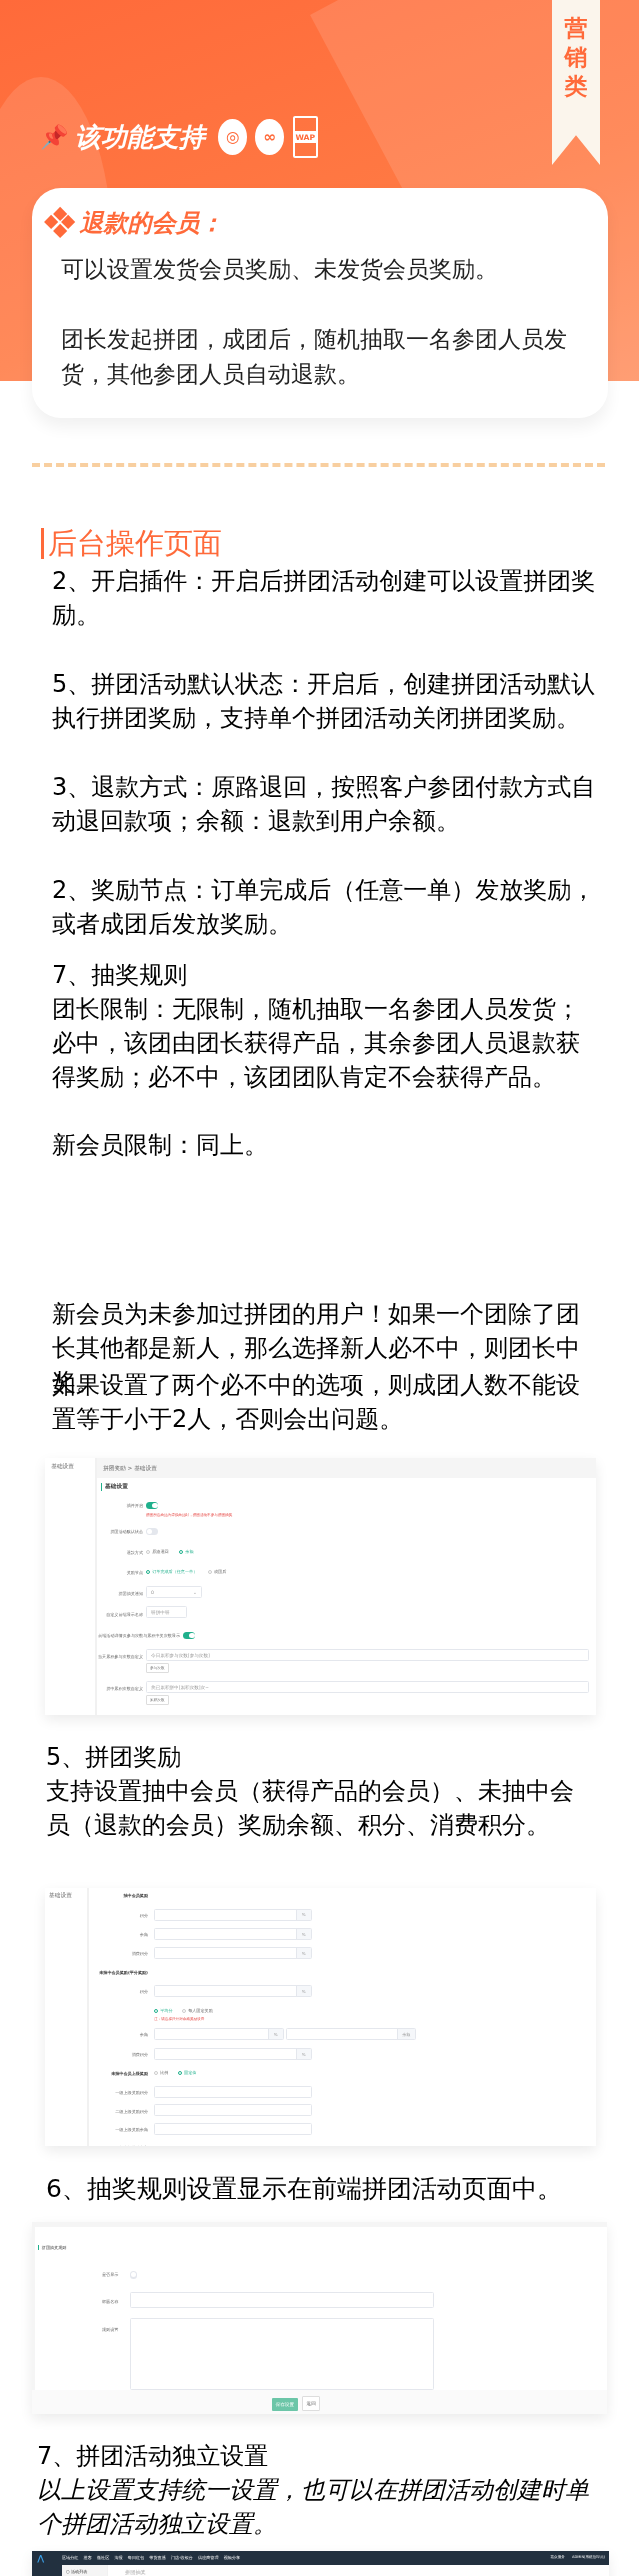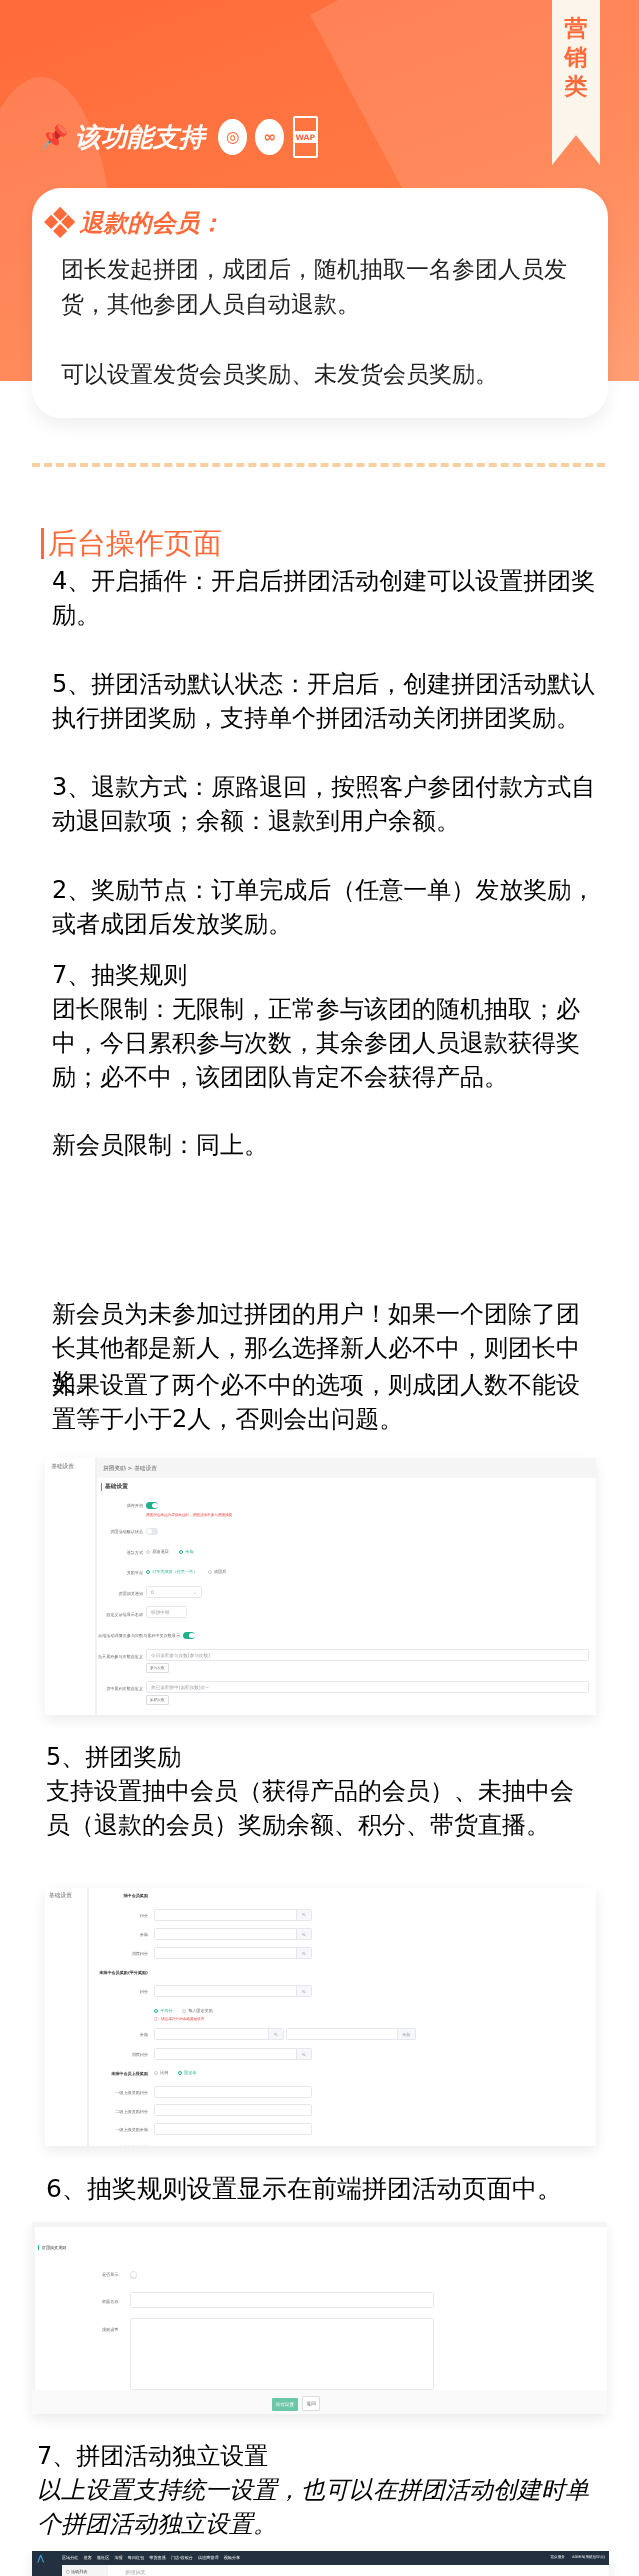--- a/index.html
+++ b/index.html
@@ -72,35 +72,35 @@
   <div class="ov-head">
     <div class="diamond">
       <i style="left:9.3px;top:1px"></i>
         <i style="left:1px;top:9.3px"></i>
         <i style="left:17.5px;top:9.3px"></i>
         <i style="left:9.3px;top:17.5px"></i>
     </div>
     <div class="ov-title">退款的会员：</div>
   </div>
   <div class="ov-body">
+    <p>可以设置发货会员奖励、未发货会员奖励。</p>
     <p>团长发起拼团，成团后，随机抽取一名参团人员发货，其他参团人员自动退款。</p>
-    <p>可以设置发货会员奖励、未发货会员奖励。</p>
   </div>
 </div>
 
 <div class="dash"></div>
 
 <div class="section-title">后台操作页面</div>
 
-<div class="text" style="top:564px">4、开启插件：开启后拼团活动创建可以设置拼团奖励。</div>
+<div class="text" style="top:564px">2、开启插件：开启后拼团活动创建可以设置拼团奖励。</div>
 <div class="text" style="top:667px">5、拼团活动默认状态：开启后，创建拼团活动默认执行拼团奖励，支持单个拼团活动关闭拼团奖励。</div>
 <div class="text" style="top:770px">3、退款方式：原路退回，按照客户参团付款方式自动退回款项；余额：退款到用户余额。</div>
 <div class="text" style="top:873px">2、奖励节点：订单完成后（任意一单）发放奖励，或者成团后发放奖励。</div>
 <div class="text" style="top:958px">7、抽奖规则</div>
-<div class="text" style="top:992px">团长限制：无限制，正常参与该团的随机抽取；必中，今日累积参与次数，其余参团人员退款获得奖励；必不中，该团团队肯定不会获得产品。</div>
+<div class="text" style="top:992px">团长限制：无限制，随机抽取一名参团人员发货；必中，该团由团长获得产品，其余参团人员退款获得奖励；必不中，该团团队肯定不会获得产品。</div>
 <div class="text" style="top:1128px">新会员限制：同上。</div>
 <div class="text" style="top:1297px">新会员为未参加过拼团的用户！如果一个团除了团长其他都是新人，那么选择新人必不中，则团长中奖。</div>
 <div class="text" style="top:1368px">如果设置了两个必不中的选项，则成团人数不能设置等于小于2人，否则会出问题。</div>
 
 <div class="shot" style="left:45px;top:1458px;width:551px;height:257px;">
   <div class="s1-side">
     <div class="mini" style="position:absolute;left:6.2px;top:5.2px;">基础设置</div>
   </div>
   <div style="position:absolute;left:52px;top:0;right:0;height:19.6px;background:#f5f5f5;"></div>
   <div class="mini" style="position:absolute;left:58px;top:7.2px;">拼团奖励 &gt; 基础设置</div>
@@ -137,21 +137,21 @@
   <div class="lab" style="right:453px;top:196px;">当天累积参与次数自定义</div>
   <div class="inp" style="left:101px;top:191px;width:443px;">今日累积参与次数[参与次数]</div>
   <div class="btn-plain" style="left:101px;top:205px;padding:2.1px 3.1px;font-size:3.6px;">参与次数</div>
 
   <div class="lab" style="right:453px;top:228px;">拼中累积次数自定义</div>
   <div class="inp" style="left:101px;top:223px;width:443px;">您已累积拼中[累积次数]次~</div>
   <div class="btn-plain" style="left:101px;top:237px;padding:2.1px 3.1px;font-size:3.6px;">累积次数</div>
 </div>
 
 <div class="text" style="left:46px;top:1740px;">5、拼团奖励</div>
-<div class="text" style="left:46px;top:1774px;">支持设置抽中会员（获得产品的会员）、未抽中会员（退款的会员）奖励余额、积分、带货直播。</div>
+<div class="text" style="left:46px;top:1774px;">支持设置抽中会员（获得产品的会员）、未抽中会员（退款的会员）奖励余额、积分、消费积分。</div>
 
 <div class="shot" style="left:45px;top:1888px;width:551px;height:258px;">
   <div class="s1-side" style="width:44px;">
     <div class="mini" style="position:absolute;left:4.1px;top:4.1px;">基础设置</div>
   </div>
   <div class="lab" style="right:448px;top:5.2px;font-weight:bold;color:#333;">抽中会员奖励</div>
 
   <div class="lab" style="right:448px;top:25px;">积分</div>
   <div class="inp" style="left:109px;top:20.6px;width:158px;">
       <span class="suffix">%</span>

